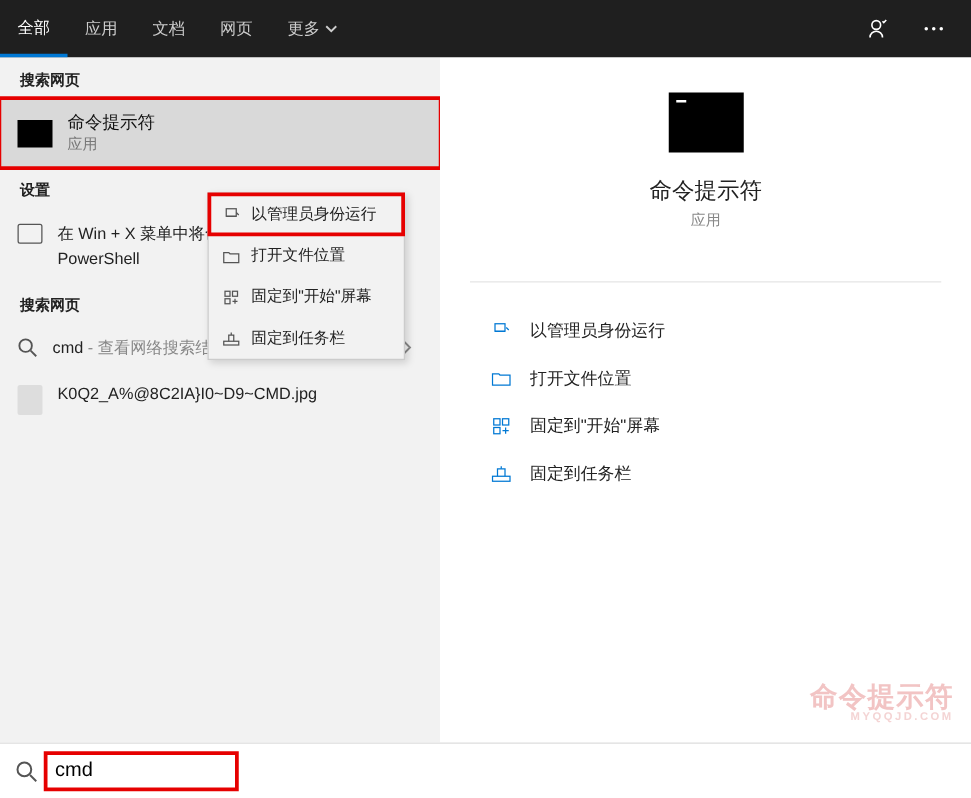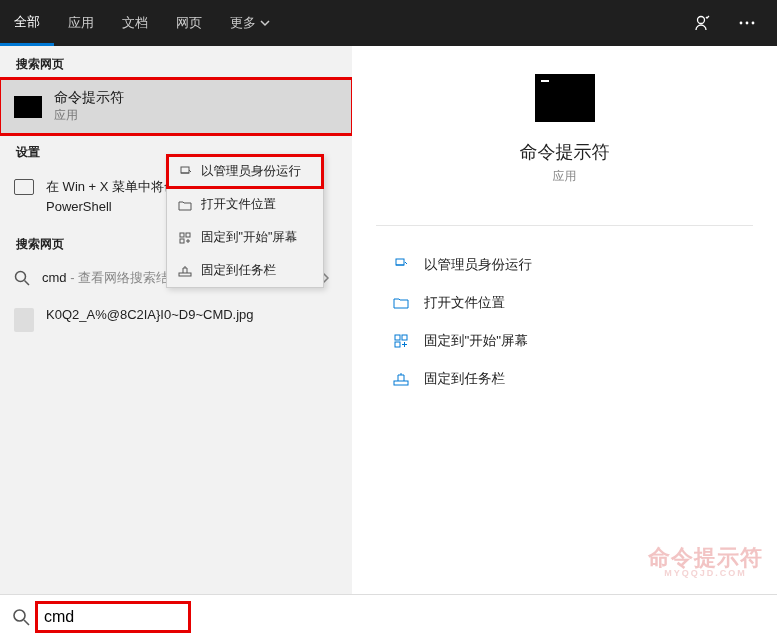--- a/index.html
+++ b/index.html
@@ -48,21 +48,21 @@
 .prev-icon { width: 60px; height: 48px; background: #000; margin: 14px 0 18px; position: relative; }
 .prev-icon::after { content: ""; position: absolute; top: 6px; left: 6px; width: 8px; height: 2px; background: #fff; }
 .prev-title { font-size: 18px; color: #222; margin-bottom: 4px; }
 .prev-sub { font-size: 12px; color: #888; }
 .divider { height: 1px; background: #e5e5e5; margin: 20px 24px; }
 .actions { padding: 0 40px; }
 .action { display: flex; align-items: center; gap: 14px; padding: 10px 0; font-size: 13.5px; color: #222; }
 .action .ai { width: 18px; color: #0078d4; display: flex; justify-content: center; }
 
 .watermark { position: absolute; right: 14px; bottom: 60px; color: #f2c4c4; font-weight: 700; font-size: 22px; letter-spacing: 1px; text-align: right; line-height: 1; pointer-events: none; }
-.watermark .sub { font-size: 9px; letter-spacing: 2px; color: #f4d4d4; text-align: center; }
+.watermark .sub { font-size: 9px; letter-spacing: 2px; color: #f4d4d4; }
 
 .searchbar { position: absolute; bottom: 0; left: 0; right: 0; height: 44px; border-top: 1px solid #ddd; background: #fff; display: flex; align-items: center; padding: 0 8px; }
 .searchbar .sico { color: #555; padding: 0 4px; }
 .searchbox { flex: 0 0 150px; margin-left: 4px; outline: 3px solid #e60000; padding: 4px 6px; font-size: 16px; color: #222; }
 .searchbox input { border: none; outline: none; font-size: 16px; width: 100%; background: transparent; }
 
 svg { display: block; }
 </style>
 </head>
 <body>

